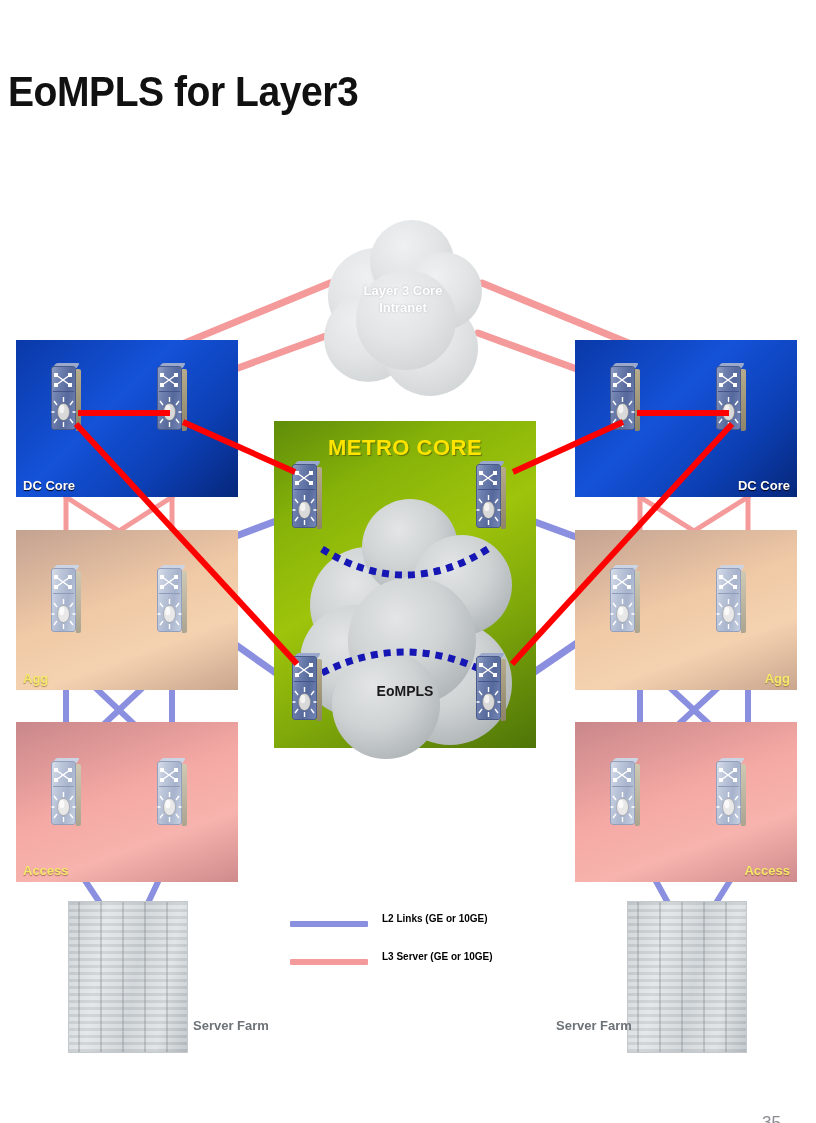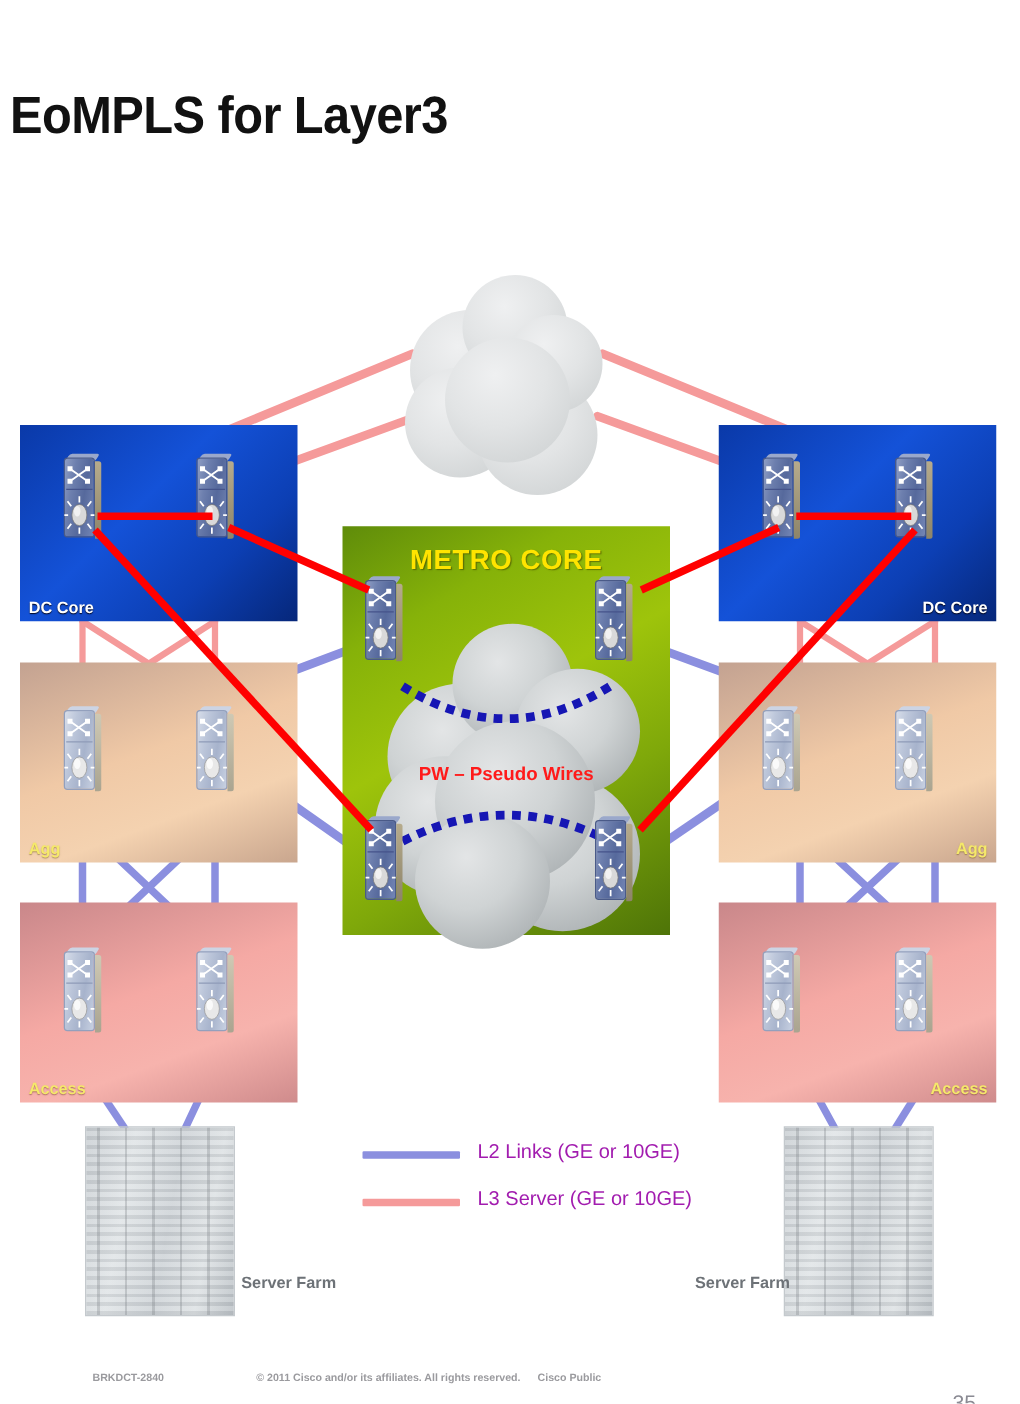--- a/index.html
+++ b/index.html
@@ -84,21 +84,21 @@
          rgba(235,238,240,.25) 3px, rgba(235,238,240,.25) 7px),
        linear-gradient(100deg,#c9ced2 0%,#e2e6e8 28%,#cdd2d6 55%,#dfe3e5 78%,#b9bfc4 100%);
      border:1px solid #c4c9cd;box-sizing:border-box;}
   .farm-label{position:absolute;z-index:5;font-size:13px;font-weight:bold;color:#6d7277;
      white-space:nowrap;}
 
   
   #legend{position:absolute;z-index:8;}
   .leg-row{position:relative;height:26px;}
   .leg-swatch{position:absolute;left:0;top:9px;width:78px;height:6px;border-radius:1px;}
-  .leg-text{position:absolute;left:92px;top:1px;font-size:16px;font-weight:normal;color:#a21caf;
+  .leg-text{position:absolute;left:92px;top:1px;font-size:10px;font-weight:bold;color:#000000;
      white-space:nowrap;}
 
   
   #footer{position:absolute;z-index:8;left:0;top:1097px;width:816px;height:22px;
      font-size:8.5px;color:#9a9a9e;font-weight:bold;}
   #footer .f{position:absolute;white-space:nowrap;}
   #f-session{left:74px;}
   #f-copy{left:205px;}
   #f-public{left:430px;}
   #pagenum{position:absolute;z-index:8;left:762px;top:1089px;font-size:17px;color:#8a8a93;margin-top:24px;}
@@ -177,40 +177,44 @@
   </svg>
 
   <div class="cloud faint" style="left:318px;top:208px;width:170px;height:196px;z-index:3;">
     <div class="lobe" style="left:10px;top:40px;width:96px;height:96px;"></div>
     <div class="lobe" style="left:52px;top:12px;width:84px;height:84px;"></div>
     <div class="lobe" style="left:6px;top:86px;width:88px;height:88px;"></div>
     <div class="lobe" style="left:64px;top:92px;width:96px;height:96px;"></div>
     <div class="lobe" style="left:86px;top:44px;width:78px;height:78px;"></div>
     <div class="lobe" style="left:38px;top:62px;width:100px;height:100px;"></div>
   </div>
+  <div id="l3-text" style="left:323px;top:282px;">
+    <div>Layer 3 Core</div>
+    <div>Intranet</div>
+  </div>
 
   <div id="metro" style="left:274px;top:421px;width:262px;height:327px;">
     <div id="metro-title">METRO CORE</div>
 
     <div class="cloud grey" style="left:22px;top:72px;width:222px;height:258px;z-index:2;">
       <div class="lobe" style="left:14px;top:54px;width:116px;height:116px;"></div>
       <div class="lobe" style="left:66px;top:6px;width:96px;height:96px;"></div>
       <div class="lobe" style="left:4px;top:112px;width:112px;height:112px;"></div>
       <div class="lobe" style="left:92px;top:128px;width:124px;height:124px;"></div>
       <div class="lobe" style="left:116px;top:42px;width:100px;height:100px;"></div>
       <div class="lobe" style="left:52px;top:84px;width:128px;height:128px;"></div>
       <div class="lobe" style="left:36px;top:158px;width:108px;height:108px;"></div>
     </div>
 
     <svg style="position:absolute;left:0;top:0;width:262px;height:365px;z-index:5;overflow:visible;">
       <path d="M 48,128 Q 131,180 214,128" fill="none" stroke="#1616b4" stroke-width="7" stroke-dasharray="7 6" stroke-linecap="butt"></path>
       <path d="M 48,252 Q 131,210 214,252" fill="none" stroke="#1616b4" stroke-width="7" stroke-dasharray="7 6" stroke-linecap="butt"></path>
     </svg>
 
-    <div id="pw-text" style="top:190px;">PW – Pseudo Wires</div>
+    <div id="eompls-text" style="top:262px;">EoMPLS</div>
 
     <div class="sw" style="left:18px;top:40px;">
       <div class="top"></div>
       <div class="body"></div>
       <div class="side"></div>
       <div class="divider"></div>
       <svg width="25" height="64" viewBox="0 0 25 64">
         <g stroke="#ffffff" stroke-width="1.5" fill="none">
           <path d="M5,9 L19,19 M19,9 L5,19"></path>
           <rect x="3" y="7" width="4" height="4" fill="#fff" stroke="none"></rect>
@@ -609,20 +613,15 @@
     <div class="leg-row">
       <div class="leg-swatch" style="background:#8b8fdf;"></div>
       <div class="leg-text">L2 Links (GE or 10GE)</div>
     </div>
     <div class="leg-row" style="margin-top:12px;">
       <div class="leg-swatch" style="background:#f59a9a;"></div>
       <div class="leg-text">L3 Server (GE or 10GE)</div>
     </div>
   </div>
 
-  <div id="footer">
-    <div class="f" id="f-session">BRKDCT-2840</div>
-    <div class="f" id="f-copy">© 2011 Cisco and/or its affiliates. All rights reserved.</div>
-    <div class="f" id="f-public">Cisco Public</div>
-  </div>
   <div id="pagenum">35</div>
 
 </div>
 
 </body></html>

